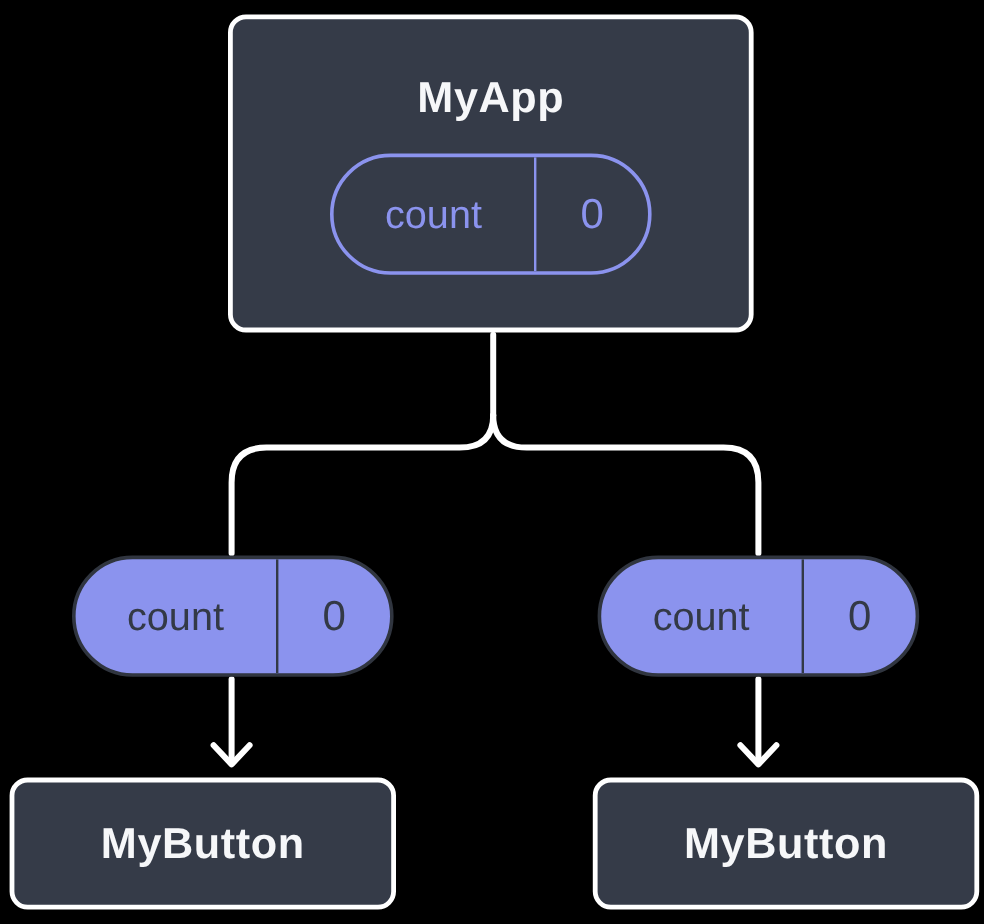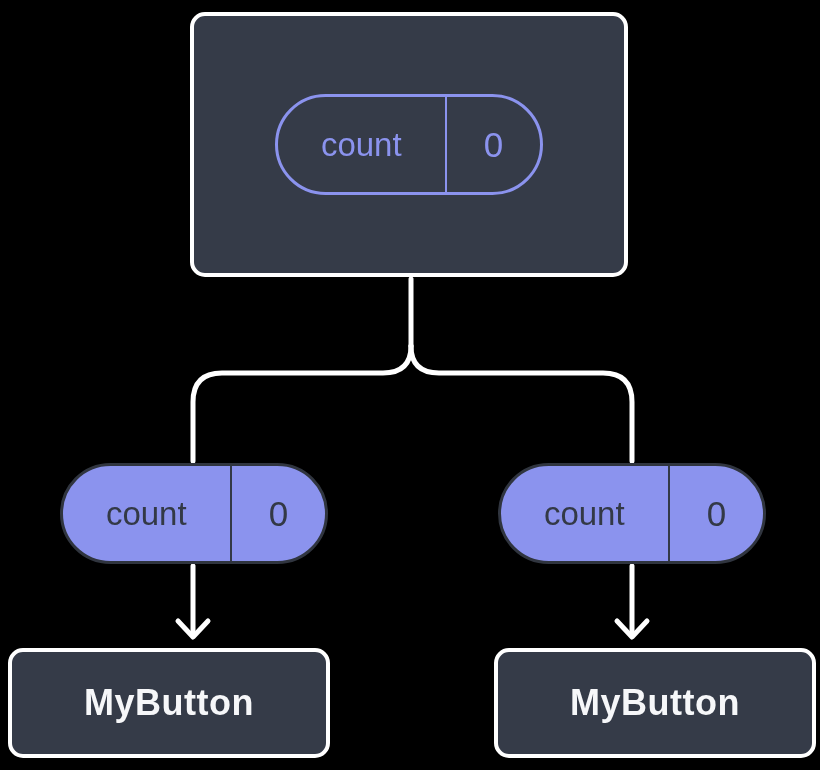--- a/index.html
+++ b/index.html
@@ -100,20 +100,21 @@
     <path d="M 411 279 V 346"></path>
     <path d="M 411 346 Q 411 373 383 373 H 222 Q 193 373 193 402 V 461"></path>
     <path d="M 411 346 Q 411 373 439 373 H 603 Q 632 373 632 402 V 461"></path>
     <path d="M 193 566 V 633"></path>
     <path d="M 178 621 L 193 637 L 208 621"></path>
     <path d="M 632 566 V 633"></path>
     <path d="M 617 621 L 632 637 L 647 621"></path>
   </svg>
 
   <div class="node root-node">
+    <div class="node-title">MyApp</div>
     <div class="pill pill-outline">
       <div class="pill-name">count</div>
       <div class="pill-divider"></div>
       <div class="pill-value">0</div>
     </div>
   </div>
 
   <div class="pill pill-filled pill-filled-left">
     <div class="pill-name">count</div>
     <div class="pill-divider"></div>

